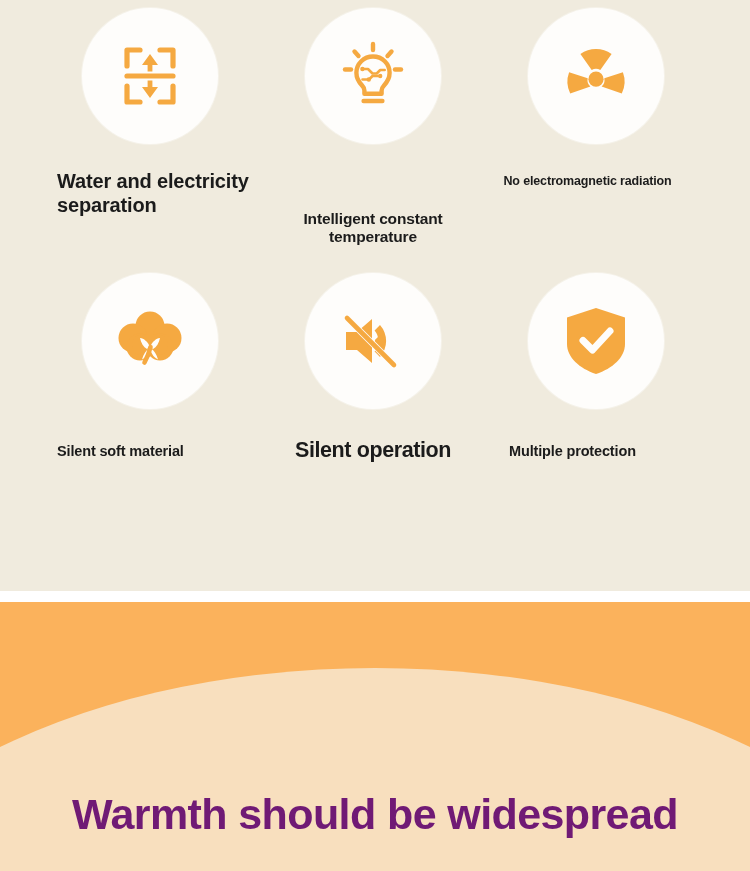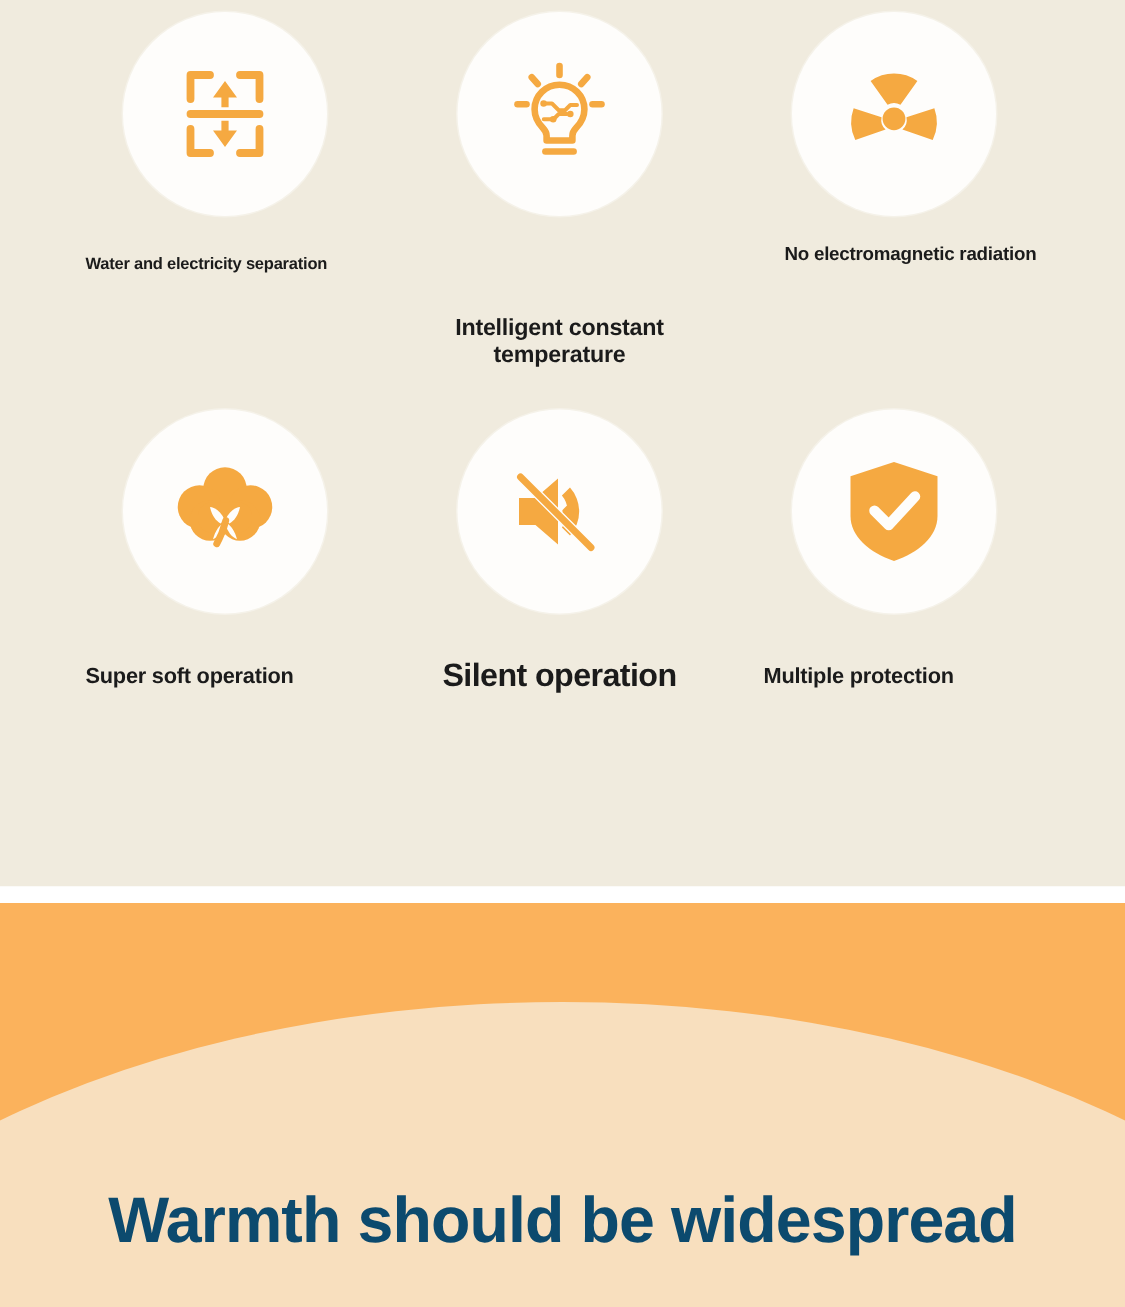--- a/index.html
+++ b/index.html
@@ -75,23 +75,23 @@
     position: absolute;
     left: 0;
     width: 224px;
     top: 162px;
     color: #1b1b1b;
     font-weight: bold;
     line-height: 1.18;
     letter-spacing: -0.15px;
   }
 
-  .lbl-water       { text-align: left;   font-size: 11px; padding-left: 19px; box-sizing: border-box; }
+  .lbl-water       { text-align: left;   font-size: 20px; padding-left: 19px; box-sizing: border-box; }
   .lbl-intelligent { text-align: center; font-size: 15.5px; margin-top: 40px; }
-  .lbl-radiation   { text-align: right;  font-size: 12.5px; padding-right: 17px; box-sizing: border-box; top: 154px; }
+  .lbl-radiation   { text-align: center;  font-size: 12.5px; padding-right: 17px; box-sizing: border-box; top: 166px; }
   .lbl-cotton      { text-align: left;   font-size: 14.5px; padding-left: 19px; box-sizing: border-box; top: 170px; }
   .lbl-silent      { text-align: center; font-size: 21.5px; top: 165px; letter-spacing: -0.4px; }
   .lbl-shield      { text-align: left;   font-size: 14.5px; padding-left: 25px; box-sizing: border-box; top: 170px; }
 
   
   .gap-band {
     position: absolute;
     left: 0;
     top: 591px;
     width: 750px;
@@ -120,21 +120,21 @@
     border-radius: 50%;
     background: #F8DFBE;
   }
 
   .banner-headline {
     position: absolute;
     left: 0;
     width: 750px;
     top: 793px;
     text-align: center;
-    color: #0c4a6e;
+    color: #701a75;
     font-size: 43px;
     font-weight: bold;
     letter-spacing: -0.6px;
     line-height: 1;
     white-space: nowrap;
   }
 </style>
 </head>
 <body>
 
@@ -223,21 +223,21 @@
               <g fill="#FEFDFB">
                 <path d="M38 42 C35.5 36.5 32 33.5 28 33 C29 38 31.5 42 35 44 Z"></path>
                 <path d="M38 42 C40.5 36.5 44 33.5 48 33 C47 38 44.5 42 41 44 Z"></path>
                 <path d="M38 44 C36 50 33.5 53 30 54.5 C31.5 49 34 45.5 37 43.5 Z"></path>
                 <path d="M38 44 C40 50 42.5 53 46 54.5 C44.5 49 42 45.5 39 43.5 Z"></path>
               </g>
               <path d="M38.5 42 C37 48 35 53 32.5 57.5" stroke="#F5A941" stroke-width="4.6" stroke-linecap="round" fill="none"></path>
             </svg>
           </span>
         </div>
-        <div class="feature-label lbl-cotton">Super soft operation</div>
+        <div class="feature-label lbl-cotton">Silent soft material</div>
       </div>
 
       <div class="feature-cell r1 c2">
         <div class="icon-circle">
           <span>
             <svg width="66" height="74" viewBox="0 0 66 74" fill="none">
               <path d="M33 4 L62 13.5 v26.5 c0 13.5 -12.5 24.5 -29 30 C16.5 64.5 4 53.5 4 40 V13.5 Z" fill="#F5A941"></path>
               <path d="M20 36.5 L29.5 46 L47 27" stroke="#FEFDFB" stroke-width="7" stroke-linecap="round" stroke-linejoin="round" fill="none"></path>
             </svg>
           </span>

